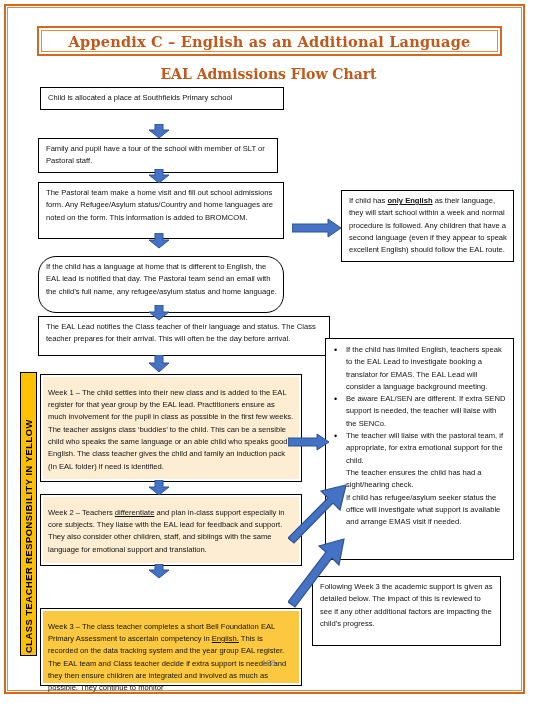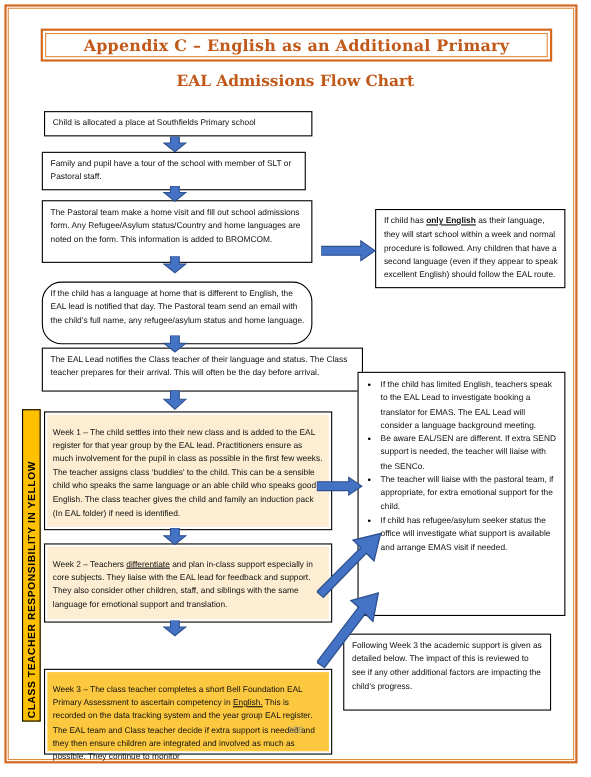--- a/index.html
+++ b/index.html
@@ -157,26 +157,26 @@
   }
 </style>
 </head>
 <body>
 
 <div id="page-frame"></div>
 <div id="page-frame-inner"></div>
 
 <div id="title-box">
   <div id="title-box-inner">
-    <span class="doc-title">Appendix C – English as an Additional Primary</span>
+    <span class="doc-title">Appendix C – English as an Additional Language</span>
   </div>
 </div>
 <div id="chart-title">EAL Admissions Flow Chart</div>
 
-<div class="fbox" style="left:40px; top:101px; width:244px; height:23px;">
+<div class="fbox" style="left:40px; top:87px; width:244px; height:23px;">
   <p>Child is allocated a place at Southfields Primary school</p>
 </div>
 
 <div class="fbox" style="left:38px; top:138px; width:240px; height:35px;">
   <p>Family and pupil have a tour of the school with member of SLT or Pastoral staff.</p>
 </div>
 
 <div class="fbox" style="left:38px; top:182px; width:246px; height:57px;">
   <p>The Pastoral team make a home visit and fill out school admissions form. Any Refugee/Asylum status/Country and home languages are noted on the form. This information is added to BROMCOM.</p>
 </div>
@@ -213,20 +213,21 @@
 
 <div class="fbox" style="left:341px; top:190px; width:173px; height:72px;">
   <p><span>If child has </span><b><u>only English</u></b><span> as their language, they will start school within a week and normal procedure is followed. Any children that have a second language (even if they appear to speak excellent English) should follow the EAL route.</span></p>
 </div>
 
 <div class="fbox" style="left:325px; top:338px; width:189px; height:222px; padding:5px 6px 3px 6px;">
   <ul class="bullets">
     <li class="bulleted">If the child has limited English, teachers speak to the EAL Lead to investigate booking a translator for EMAS. The EAL Lead will consider a language background meeting.</li>
     <li class="bulleted">Be aware EAL/SEN are different. If extra SEND support is needed, the teacher will liaise with the SENCo.</li>
     <li class="bulleted">The teacher will liaise with the pastoral team, if appropriate, for extra emotional support for the child.</li>
+    <li>The teacher ensures the child has had a sight/hearing check.</li>
     <li class="bulleted">If child has refugee/asylum seeker status the office will investigate what support is available and arrange EMAS visit if needed.</li>
   </ul>
 </div>
 
 <div class="fbox" style="left:312px; top:576px; width:189px; height:70px;">
   <p>Following Week 3 the academic support is given as detailed below.  The impact of this is reviewed to see if any other additional factors are impacting the child’s progress.</p>
 </div>
 
 <div class="arrow" style="left:148px; top:124px;">
   <svg width="22" height="15" viewBox="0 0 22 15">

